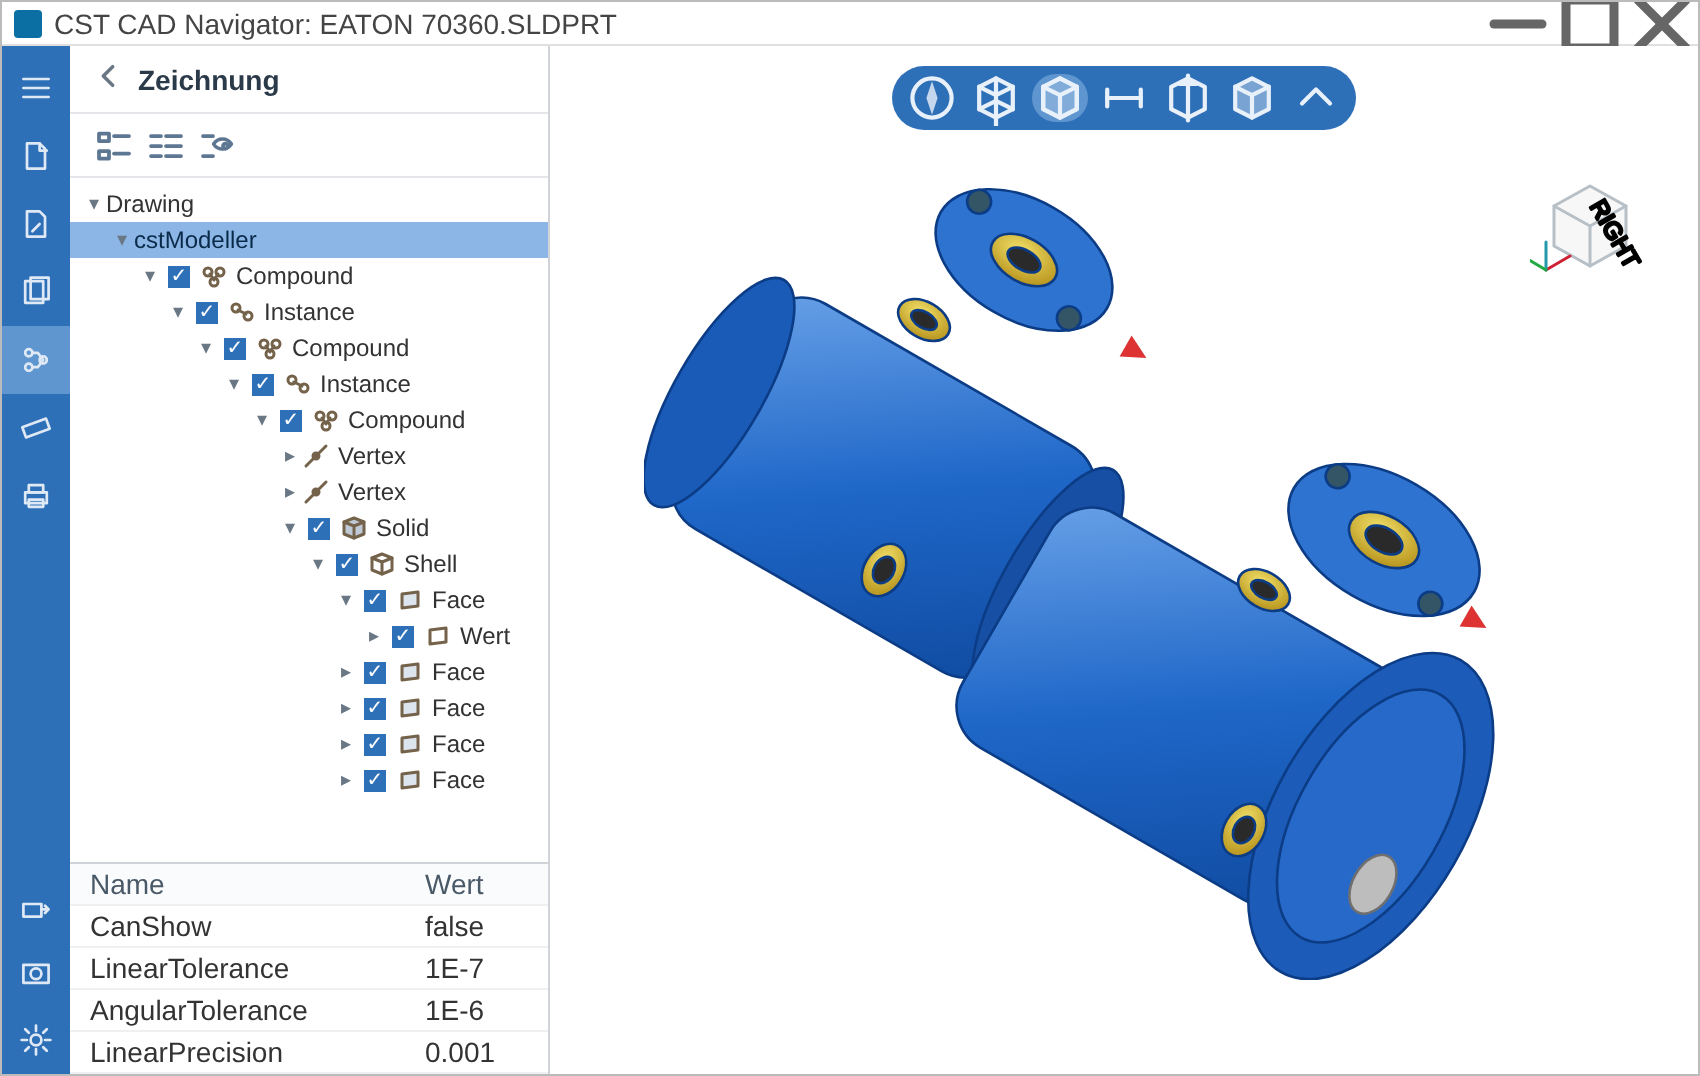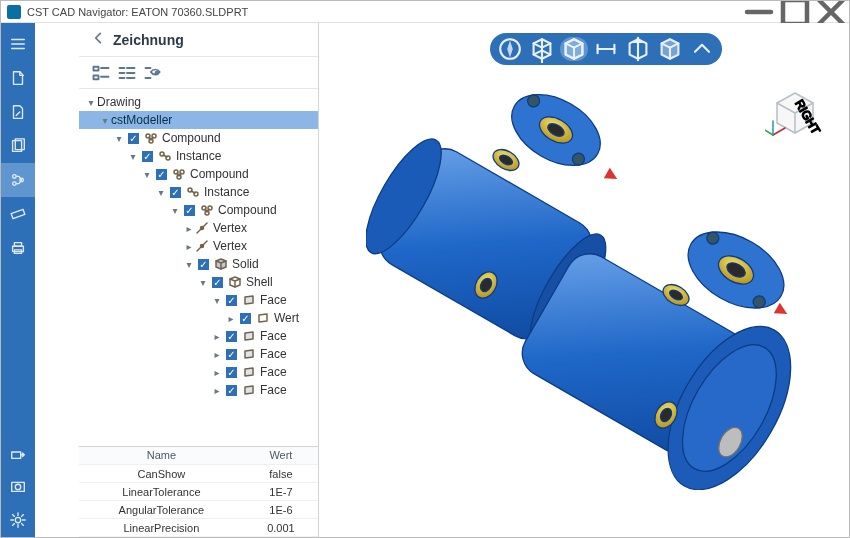--- a/index.html
+++ b/index.html
@@ -1,25 +1,25 @@
 <!DOCTYPE html>
 <html><head>
 <meta charset="utf-8">
 <style>
 * { margin: 0; padding: 0; box-sizing: border-box; font-family: "Segoe UI", Arial, sans-serif; font-size: 12px; }
 body { width: 850px; height: 538px; overflow: hidden; background: #fff; display: flex; flex-direction: column; border: 1px solid #bbb; }
 
 
 .titlebar { height: 22px; display: flex; align-items: center; background: #fff; border-bottom: 1px solid #e0e0e0; }
 .titlebar .app-icon { width: 14px; height: 14px; background: #0b6fa4; border-radius: 2px; margin: 0 6px; }
-.titlebar .title { color: #444; font-size: 11px; flex: 1; }
+.titlebar .title { color: #444; font-size: 14px; flex: 1; }
 .titlebar .win-btn { width: 36px; height: 22px; display: flex; align-items: center; justify-content: center; color: #666; }
 
 
-.main { flex: 1; display: flex; min-height: 0; gap: 44px; }
+.main { flex: 1; display: flex; min-height: 0; }
 
 
 .rail { width: 34px; background: #2e70b8; display: flex; flex-direction: column; align-items: center; padding-top: 4px; gap: 0; }
 .rail .rail-btn { width: 34px; height: 34px; display: flex; align-items: center; justify-content: center; color: #dfe9f5; }
 .rail .rail-btn svg { width: 18px; height: 18px; }
 .rail .rail-btn.active { background: #5f96cf; }
 .rail .spacer { flex: 1; }
 
 
 .panel { width: 240px; border-right: 1px solid #d0d4d9; display: flex; flex-direction: column; min-height: 0; background: #fff; }
@@ -31,21 +31,21 @@
 .panel-tools .tb { width: 20px; height: 18px; display: flex; align-items: center; justify-content: center; color: #5d7792; }
 .tree { flex: 1; overflow: auto; padding: 4px 0; font-size: 12px; color: #333; }
 .tree .row { display: flex; align-items: center; height: 18px; padding-right: 6px; white-space: nowrap; }
 .tree .row.sel { background: #8bb6e6; color: #0b2b4a; }
 .tree .tw { width: 12px; text-align: center; color: #6a7886; font-size: 10px; display:inline-flex; justify-content:center; }
 .tree .cb { width: 13px; height: 13px; margin: 0 4px 0 2px; border: 1px solid #fff; background: #2e70b8; color: #fff; font-size: 10px; display: inline-flex; align-items: center; justify-content: center; }
 .tree .ic { width: 14px; height: 14px; margin-right: 4px; display: inline-flex; align-items: center; justify-content: center; color: #74634a; }
 .tree .lbl { }
 .props { border-top: 1px solid #d0d4d9; }
 .props table { width: 100%; border-collapse: collapse; }
-.props th, .props td { text-align: center; padding: 2px 10px; height: 18px; font-size: 11px; color: #333; border-bottom: 1px solid #eef0f2; }
+.props th, .props td { text-align: left; padding: 2px 10px; height: 18px; font-size: 14px; color: #333; border-bottom: 1px solid #eef0f2; }
 .props th { color: #4a5967; font-weight: 400; background: #fafbfc; }
 
 
 .viewport { flex: 1; position: relative; background: #ffffff; }
 .vp-toolbar { position: absolute; top: 10px; left: 50%; transform: translateX(-50%); display: flex; background: #2e70b8; border-radius: 18px; padding: 4px 6px; gap: 4px; }
 .vp-toolbar .vbtn { width: 28px; height: 24px; border-radius: 12px; display: flex; align-items: center; justify-content: center; color: #e8f0fa; }
 .vp-toolbar .vbtn.active { background: #5f96cf; }
 .view-cube { position: absolute; right: 24px; top: 60px; width: 60px; height: 60px; }
 .model { position: absolute; left: 50%; top: 50%; transform: translate(-50%, -50%); }
 

